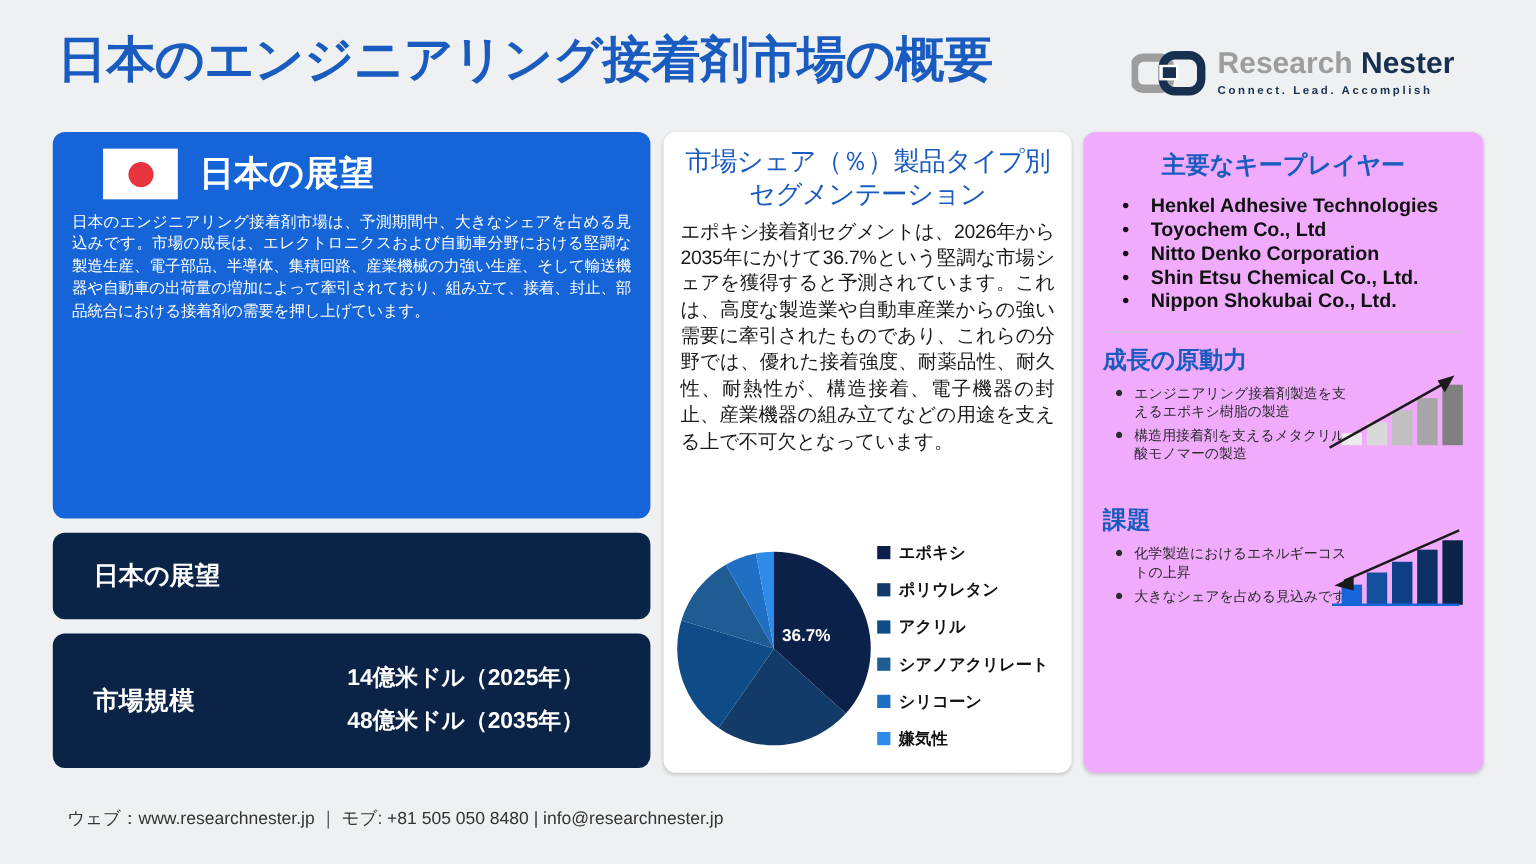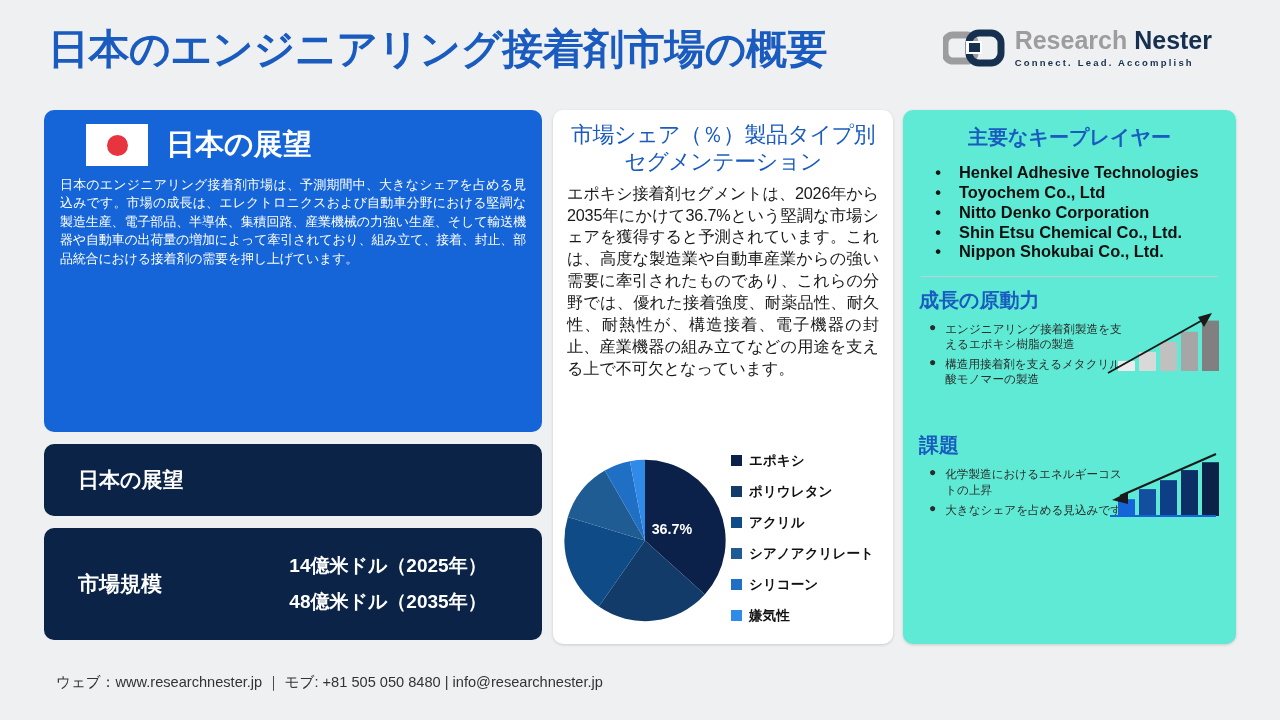--- a/index.html
+++ b/index.html
@@ -11,21 +11,21 @@
   }
   .page { position: relative; width: 1280px; height: 720px; }
 
   
   .header { position: absolute; left: 0; top: 0; width: 1256px; height: 96px; }
   .page-title {
     position: absolute; left: 48px; top: 22px;
     font-size: 41px; font-weight: bold; color: #1a5bbf;
     letter-spacing: -0.5px; white-space: nowrap;
   }
-  .logo { position: absolute; right: 44px; top: 27px; display: flex; align-items: center; gap: 10px; }
+  .logo { position: absolute; right: 44px; top: 40px; display: flex; align-items: center; gap: 10px; }
   .logo-mark { width: 62px; height: 42px; position: relative; }
   .logo-text { display: flex; flex-direction: column; line-height: 1; }
   .logo-top { font-size: 25px; font-weight: bold; white-space: nowrap; }
   .logo-top .g1 { color: #9d9d9d; }
   .logo-top .g2 { color: #17304f; }
   .logo-sub {
     font-size: 9.5px; font-weight: bold; color: #17304f;
     letter-spacing: 2.2px; margin-top: 5px; white-space: nowrap;
   }
 
@@ -76,21 +76,21 @@
   .chart-area { position: absolute; left: 0; top: 335px; width: 340px; height: 198px; }
   .pie-wrap { position: absolute; left: 8px; top: 8px; width: 168px; height: 175px; }
   .legend { position: absolute; left: 178px; top: 0px; width: 175px; }
   .legend-row { display: flex; align-items: center; gap: 7px; height: 31px; }
   .swatch { width: 11px; height: 11px; flex: none; }
   .legend-label { font-size: 13.6px; font-weight: bold; color: #111111; white-space: nowrap; }
 
   
   .col-right {
     position: absolute; left: 903px; top: 110px; width: 333px; height: 534px;
-    background: #5eead4; border-radius: 10px; box-shadow: 0 1px 3px rgba(0,0,0,.16);
+    background: #f0abfc; border-radius: 10px; box-shadow: 0 1px 3px rgba(0,0,0,.16);
     padding: 14px 16px;
   }
   .players-title { color: #1a5bbf; font-size: 20px; font-weight: bold; text-align: center; }
   .players-list { margin-top: 12px; padding-left: 14px; }
   .player-row { display: flex; gap: 16px; font-size: 16.4px; font-weight: bold; color: #111111; line-height: 1.21; }
   .bullet-sq { width: 10px; flex: none; text-align: center; }
   .divider { height: 1px; background: #c8ccd2; margin: 14px 2px 0 2px; }
 
   .sect { margin-top: 10px; position: relative; }
   .sect-title { color: #1a5bbf; font-size: 20px; font-weight: bold; }
@@ -250,21 +250,21 @@
               <rect x="56" y="38.879999999999995" width="17" height="29.12" fill="#c0c0c0"></rect>
               <rect x="77" y="28.800000000000004" width="17" height="39.199999999999996" fill="#a6a6a6"></rect>
               <rect x="98" y="17.6" width="17" height="50.4" fill="#808080"></rect>
             </g>
           <line x1="4" y1="70" x2="104" y2="14" stroke="#1a1a1a" stroke-width="2"></line>
           <polygon points="108,10 94,14 100,24" fill="#1a1a1a"></polygon>
         </svg>
       </div>
     </div>
 
-    <div class="sect" style="margin-top:46px">
+    <div class="sect" style="margin-top:34px">
       <div class="sect-title">課題</div>
       <div class="sect-list" id="challenges-list">
           <div class="sect-row">
             <span class="dot">●</span>
                      <span>化学製造におけるエネルギーコストの上昇</span>
           </div>
           <div class="sect-row">
             <span class="dot">●</span>
                      <span>大きなシェアを占める見込みです</span>
           </div>

